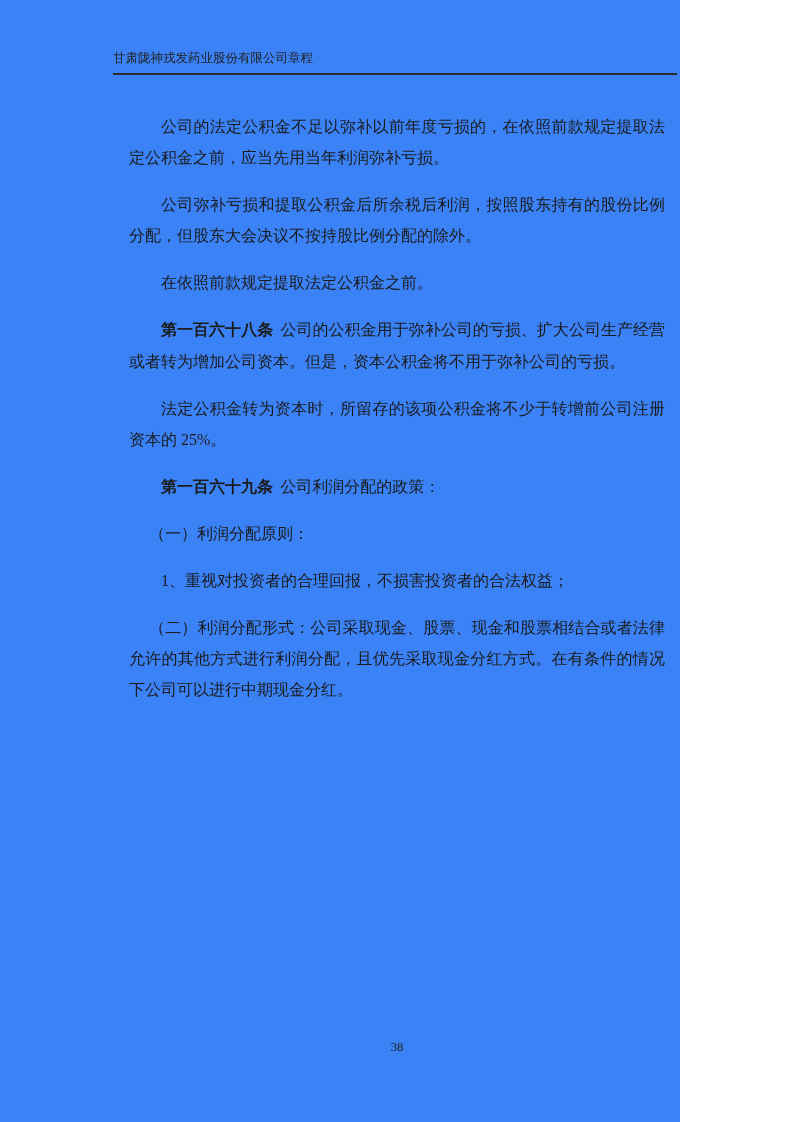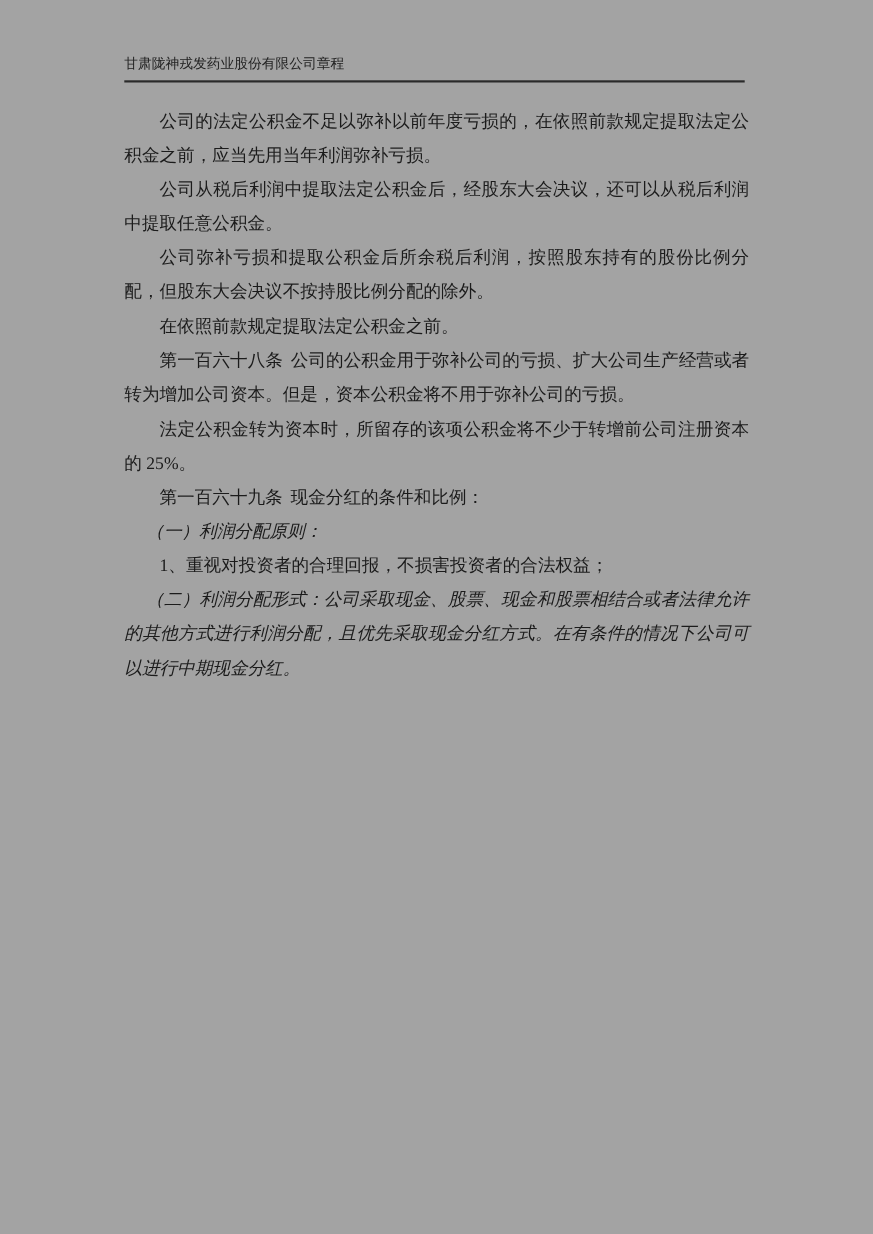--- a/index.html
+++ b/index.html
@@ -2,23 +2,23 @@
 <html><head>
 <meta charset="utf-8">
 <style>
   html, body {
     margin: 0;
     padding: 0;
     background: #ffffff;
   }
   .page {
     position: relative;
-    width: 794px;
+    width: 680px;
     height: 1122px;
-    background: #a3a3a3;
+    background: #3b82f6;
     overflow: hidden;
     font-family: "Liberation Serif", "DejaVu Serif", serif;
     color: #1b1b1b;
   }
   .page-header {
     position: absolute;
     left: 113px;
     top: 52px;
     width: 564px;
     border-bottom: 2px solid #2a2a2a;
@@ -35,30 +35,29 @@
     left: 113px;
     top: 95px;
     width: 568px;
     font-size: 16px;
     line-height: 31.1px;
     text-align: justify;
     text-justify: inter-character;
     color: #1b1b1b;
   }
   .para {
-    margin: 0;
+    margin: 16px;
     padding: 0;
     text-indent: 2em;
   }
   .para.list-paren {
     text-indent: 1.25em;
-    font-style: italic;
   }
   .lead {
-    font-weight: normal;
+    font-weight: bold;
     margin-right: 0.45em;
   }
   .page-footer {
     position: absolute;
     left: 0;
     top: 1040px;
     width: 794px;
     text-align: center;
     font-size: 12.5px;
     color: #222222;
@@ -68,25 +67,27 @@
 <body>
 
 <div class="page">
 
   <div class="page-header">
     <div class="header-title">甘肃陇神戎发药业股份有限公司章程</div>
   </div>
 
   <div class="doc-body" id="doc-body">
       <p class="para body"><span>公司的法定公积金不足以弥补以前年度亏损的，在依照前款规定提取法定公积金之前，应当先用当年利润弥补亏损。</span></p>
-      <p class="para body"><span>公司从税后利润中提取法定公积金后，经股东大会决议，还可以从税后利润中提取任意公积金。</span></p>
       <p class="para body"><span>公司弥补亏损和提取公积金后所余税后利润，按照股东持有的股份比例分配，但股东大会决议不按持股比例分配的除外。</span></p>
       <p class="para body"><span>在依照前款规定提取法定公积金之前。</span></p>
       <p class="para article"><span class="lead">第一百六十八条</span><span>公司的公积金用于弥补公司的亏损、扩大公司生产经营或者转为增加公司资本。但是，资本公积金将不用于弥补公司的亏损。</span></p>
       <p class="para body"><span>法定公积金转为资本时，所留存的该项公积金将不少于转增前公司注册资本的 25%。</span></p>
-      <p class="para article"><span class="lead">第一百六十九条</span><span>现金分红的条件和比例：</span></p>
+      <p class="para article"><span class="lead">第一百六十九条</span><span>公司利润分配的政策：</span></p>
       <p class="para list-paren"><span>（一）利润分配原则：</span></p>
       <p class="para list-num"><span>1、重视对投资者的合理回报，不损害投资者的合法权益；</span></p>
       <p class="para list-paren"><span>（二）利润分配形式：公司采取现金、股票、现金和股票相结合或者法律允许的其他方式进行利润分配，且优先采取现金分红方式。在有条件的情况下公司可以进行中期现金分红。</span></p>
     </div>
 
+  <div class="page-footer">
+    <span>38</span>
+  </div>
 
 </div>
 
 </body></html>

